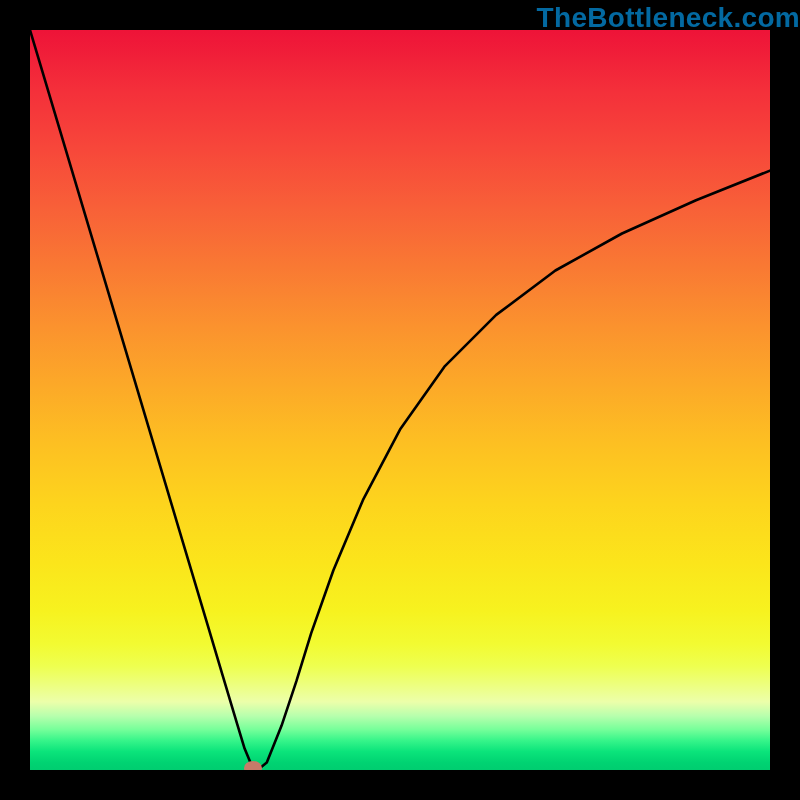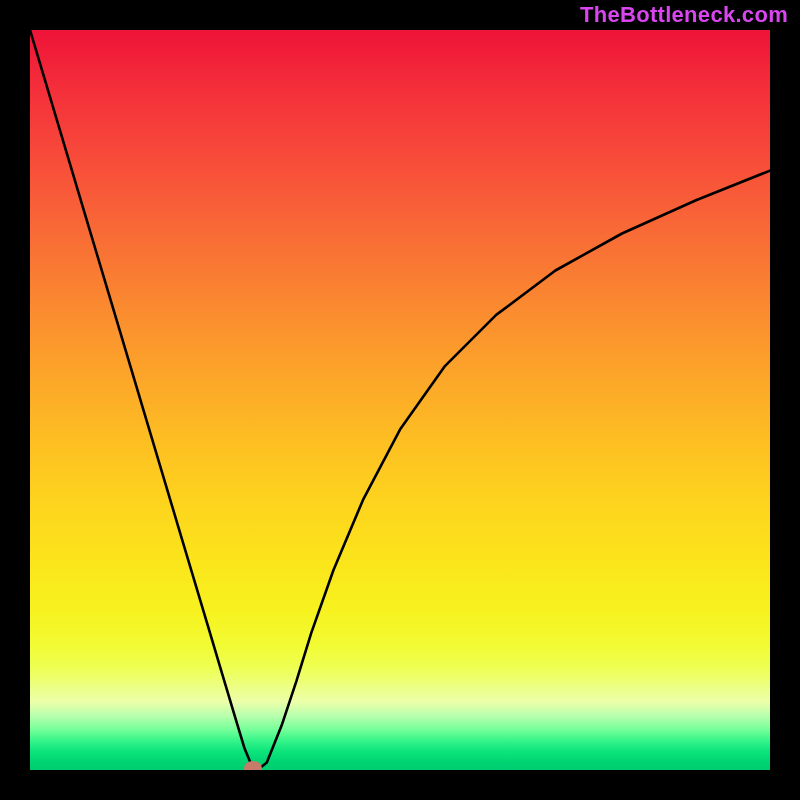--- a/index.html
+++ b/index.html
@@ -13,23 +13,23 @@
   }
   .frame {
     position: relative;
     width: 800px;
     height: 800px;
     background: #000;
   }
   .watermark {
     position: absolute;
     top: 2px;
-    right: 12px;
-    color: #d946ef;
-    font-size: 22px;
+    right: 0;
+    color: #0369a1;
+    font-size: 28px;
     font-weight: 600;
     letter-spacing: 0.3px;
     z-index: 20;
     user-select: none;
   }
   .plot-outer {
     position: absolute;
     left: 30px;
     top: 30px;
     width: 740px;

